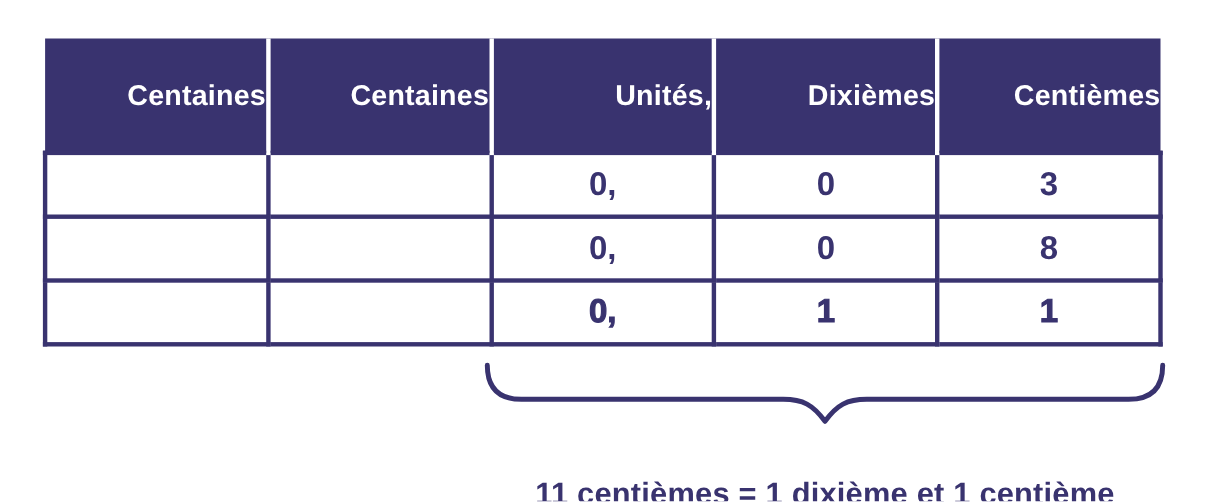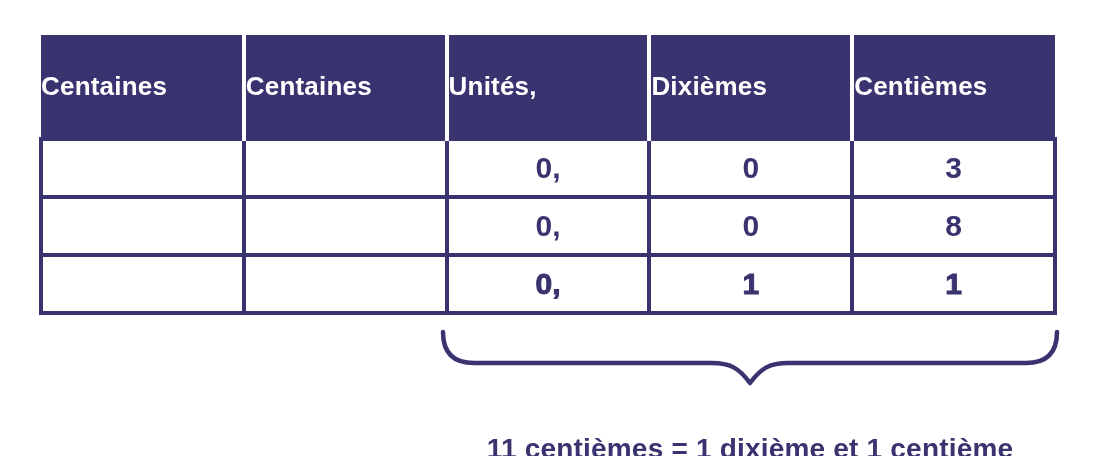--- a/index.html
+++ b/index.html
@@ -16,21 +16,21 @@
     width:1018px;
     border-collapse:collapse;
     table-layout:fixed;
   }
   table.pv thead th{
     background:#39336F;
     color:#ffffff;
     height:102px;
     font-size:26px;
     font-weight:bold;
-    text-align:left;
+    text-align:right;
     vertical-align:middle;
     border-right:4px solid #ffffff;
     padding:0;
     letter-spacing:.2px;
   }
   table.pv thead th:last-child{border-right:none;}
   table.pv tbody td{
     background:#ffffff;
     color:#39336F;
     height:54px;

